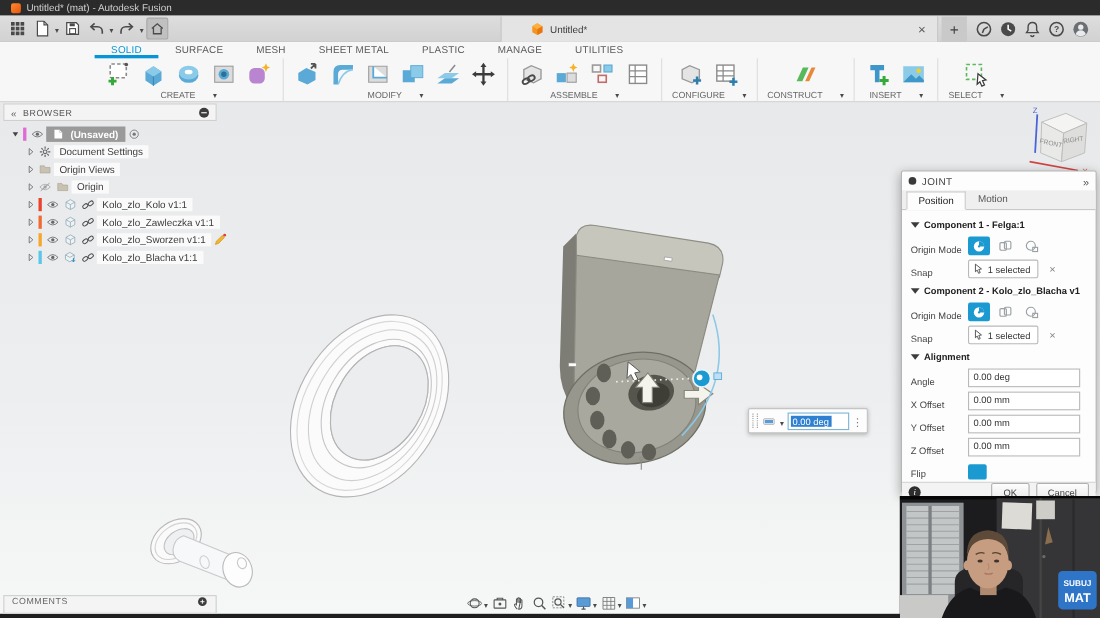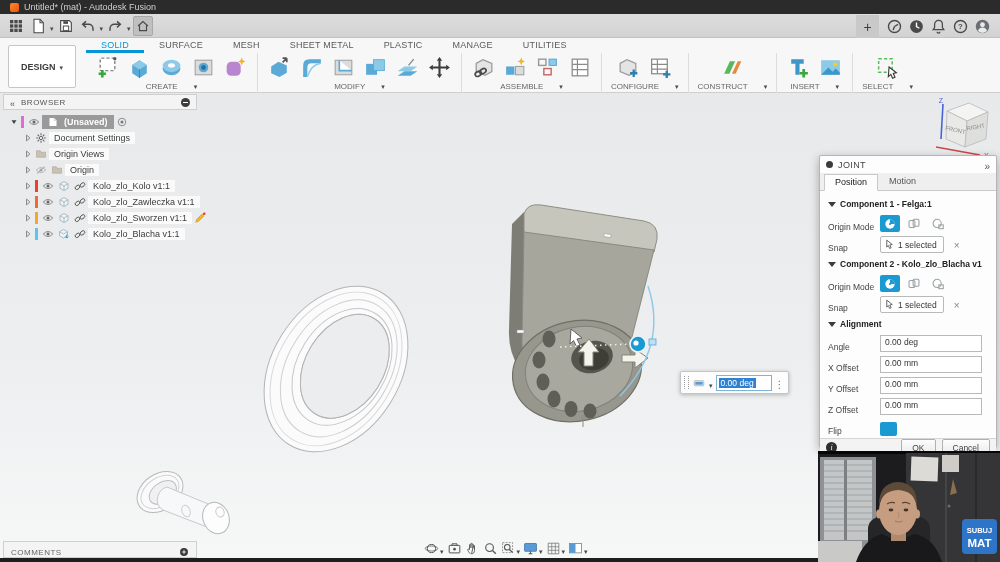--- a/index.html
+++ b/index.html
@@ -111,21 +111,21 @@
            border-radius:2px;box-shadow:0 1px 4px rgba(0,0,0,.25);display:flex;align-items:center;
            padding:0 3px;gap:3px;z-index:11}
   .minigrip{width:3px;height:13px;border-left:1px dotted #999;border-right:1px dotted #999}
   .minibar .micon{width:14px;height:12px}
   .minibar .micon svg{width:14px;height:12px}
   .minifield{width:52px;height:14px;border:1px solid #7ab4d8;background:#fff;display:flex;align-items:center;padding-left:2px}
   .minifield span{font-size:8.5px;background:#2f80d0;color:#fff;padding:0 2px;white-space:nowrap}
   .minidots::after{content:"⋮";font-size:10px;color:#777}
   
   .commentsbar{position:absolute;left:3px;top:541px;width:194px;height:17px;background:#f4f4f4;
-               border:1px solid #cfcfcf;display:flex;align-items:flex-end;padding:0 7px;box-sizing:border-box;z-index:10}
+               border:1px solid #cfcfcf;display:flex;align-items:flex-start;padding:0 7px;box-sizing:border-box;z-index:10}
   .commentsbar span{font-size:8px;color:#666;letter-spacing:.5px}
   .commentsbar .cadd{margin-left:auto;width:10px;height:10px}
   .commentsbar .cadd svg{width:10px;height:10px}
   .navbar{position:absolute;left:424px;top:539px;height:19px;display:flex;align-items:center;gap:3px;z-index:10}
   .navbtn{display:flex;align-items:center;gap:1px}
   .navbtn svg{width:15px;height:15px}
   
   .viewcube{position:absolute;left:922px;top:95px;width:76px;height:64px;z-index:9}
   
   .webcam{position:absolute;left:818px;top:451px;width:182px;height:111px;z-index:20;background:#151517}
@@ -238,20 +238,31 @@
         </svg>
       </div>
       <span class="caret"></span>
     <div class="qbtn pressed">
         <svg viewBox="0 0 24 24">
           <path d="M3.5 12L12 4.5 20.5 12" fill="none" stroke="#4a4a4a" stroke-width="2"></path>
           <path d="M6 10.5V20h12v-9.5" fill="none" stroke="#4a4a4a" stroke-width="2"></path>
         </svg>
       </div>
   </div>
+  <div class="doctab">
+    <div class="dcube">
+        <svg viewBox="0 0 24 24">
+          <path d="M12 2l8.5 5v10L12 22 3.5 17V7z" fill="#f7941e"></path>
+          <path d="M3.5 7L12 12l8.5-5L12 2z" fill="#fbb040"></path>
+          <path d="M12 12v10l8.5-5V7z" fill="#e87511"></path>
+        </svg>
+      </div>
+    <span class="dlabel">Untitled*</span>
+    <span class="closex"></span>
+  </div>
   <div class="newtab"></div>
   <div class="apicons">
     <div class="qbtn">
         <svg viewBox="0 0 24 24">
           <circle cx="12" cy="12" r="8.5" fill="none" stroke="#4a4a4a" stroke-width="2"></circle>
           <path d="M12 12l5-3M12 12l-2 5" stroke="#4a4a4a" stroke-width="2" fill="none"></path>
         </svg>
       </div>
     <div class="qbtn">
         <svg viewBox="0 0 24 24">
@@ -284,24 +295,20 @@
 <div class="ribbon">
   <div class="rtabs" id="rtabs">
       <div class="rtab active">SOLID</div>
       <div class="rtab">SURFACE</div>
       <div class="rtab">MESH</div>
       <div class="rtab">SHEET METAL</div>
       <div class="rtab">PLASTIC</div>
       <div class="rtab">MANAGE</div>
       <div class="rtab">UTILITIES</div>
     </div>
-  <div class="designbtn">
-    <span>DESIGN</span>
-      <span class="caret"></span>
-  </div>
   <div class="rgroups" id="rgroups">
       <div class="rgroup">
         <div class="ricons">
           <div class="rbtn">
             <svg viewBox="0 0 24 24">
               <rect x="5" y="3" width="14" height="12" rx="1" fill="#fff" stroke="#8a8a8a" stroke-width="1.4" stroke-dasharray="3 2"></rect>
               <circle cx="19" cy="3.5" r="1.6" fill="#555"></circle>
               <path d="M7 14.5v7M3.5 18h7" stroke="#37a93c" stroke-width="2.6" fill="none"></path>
             </svg>
           </div>

